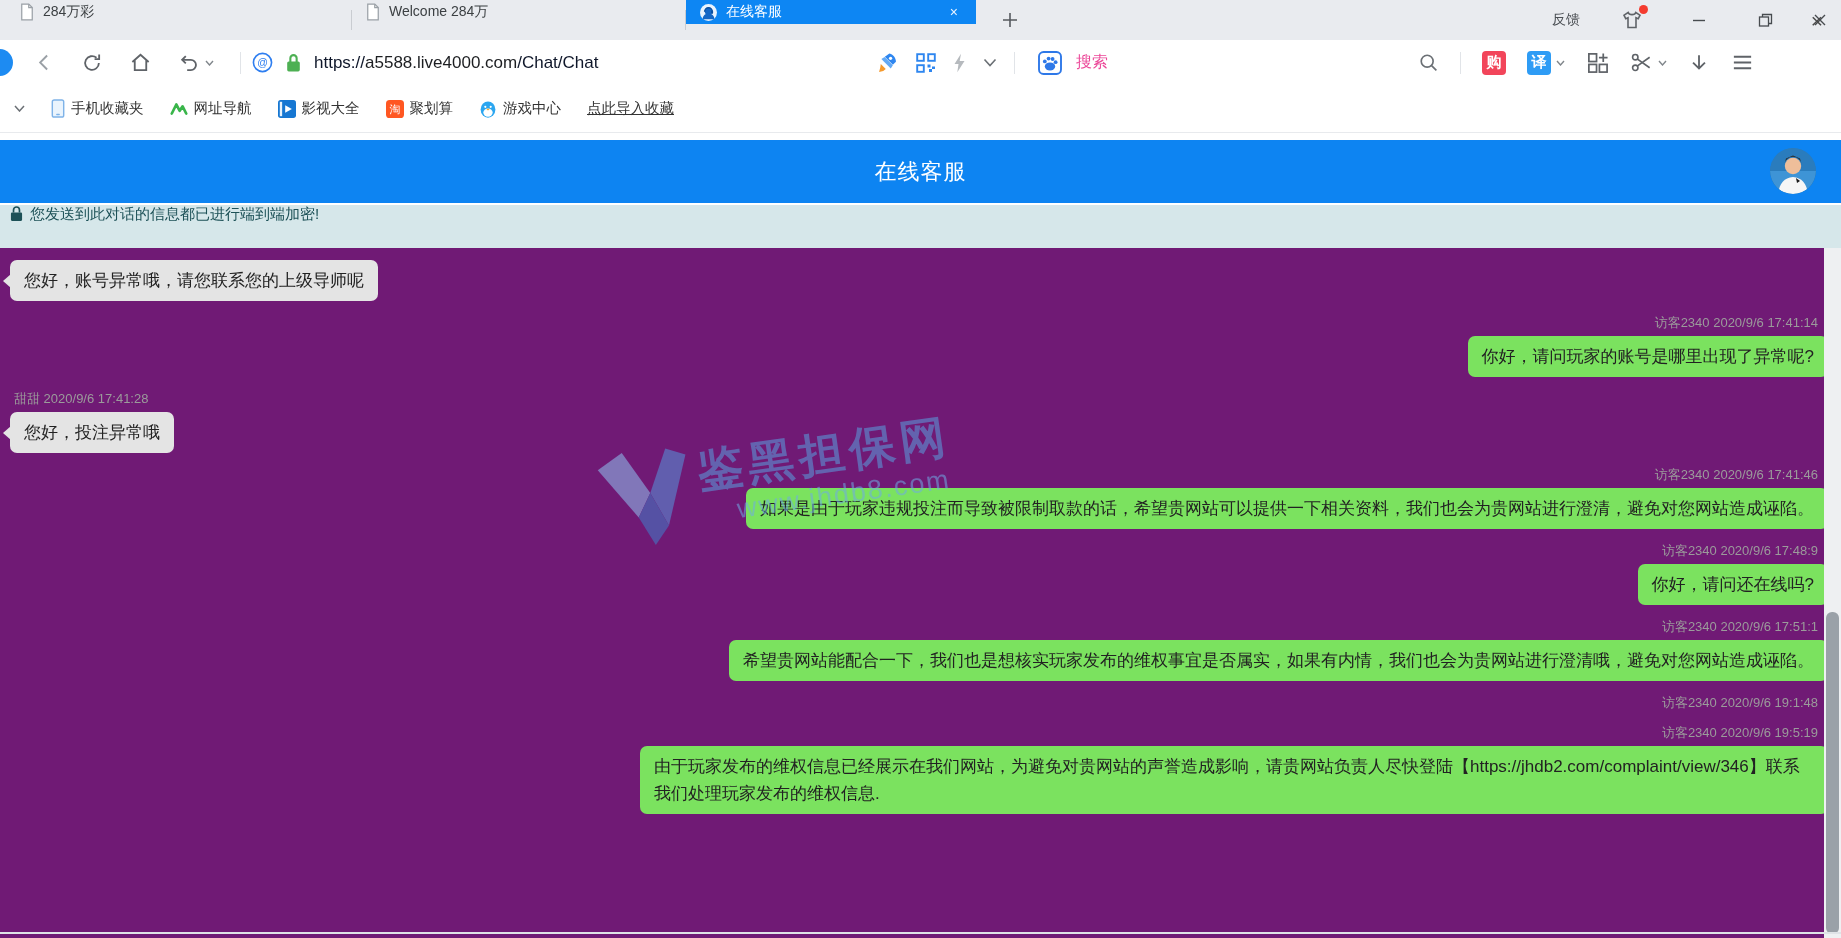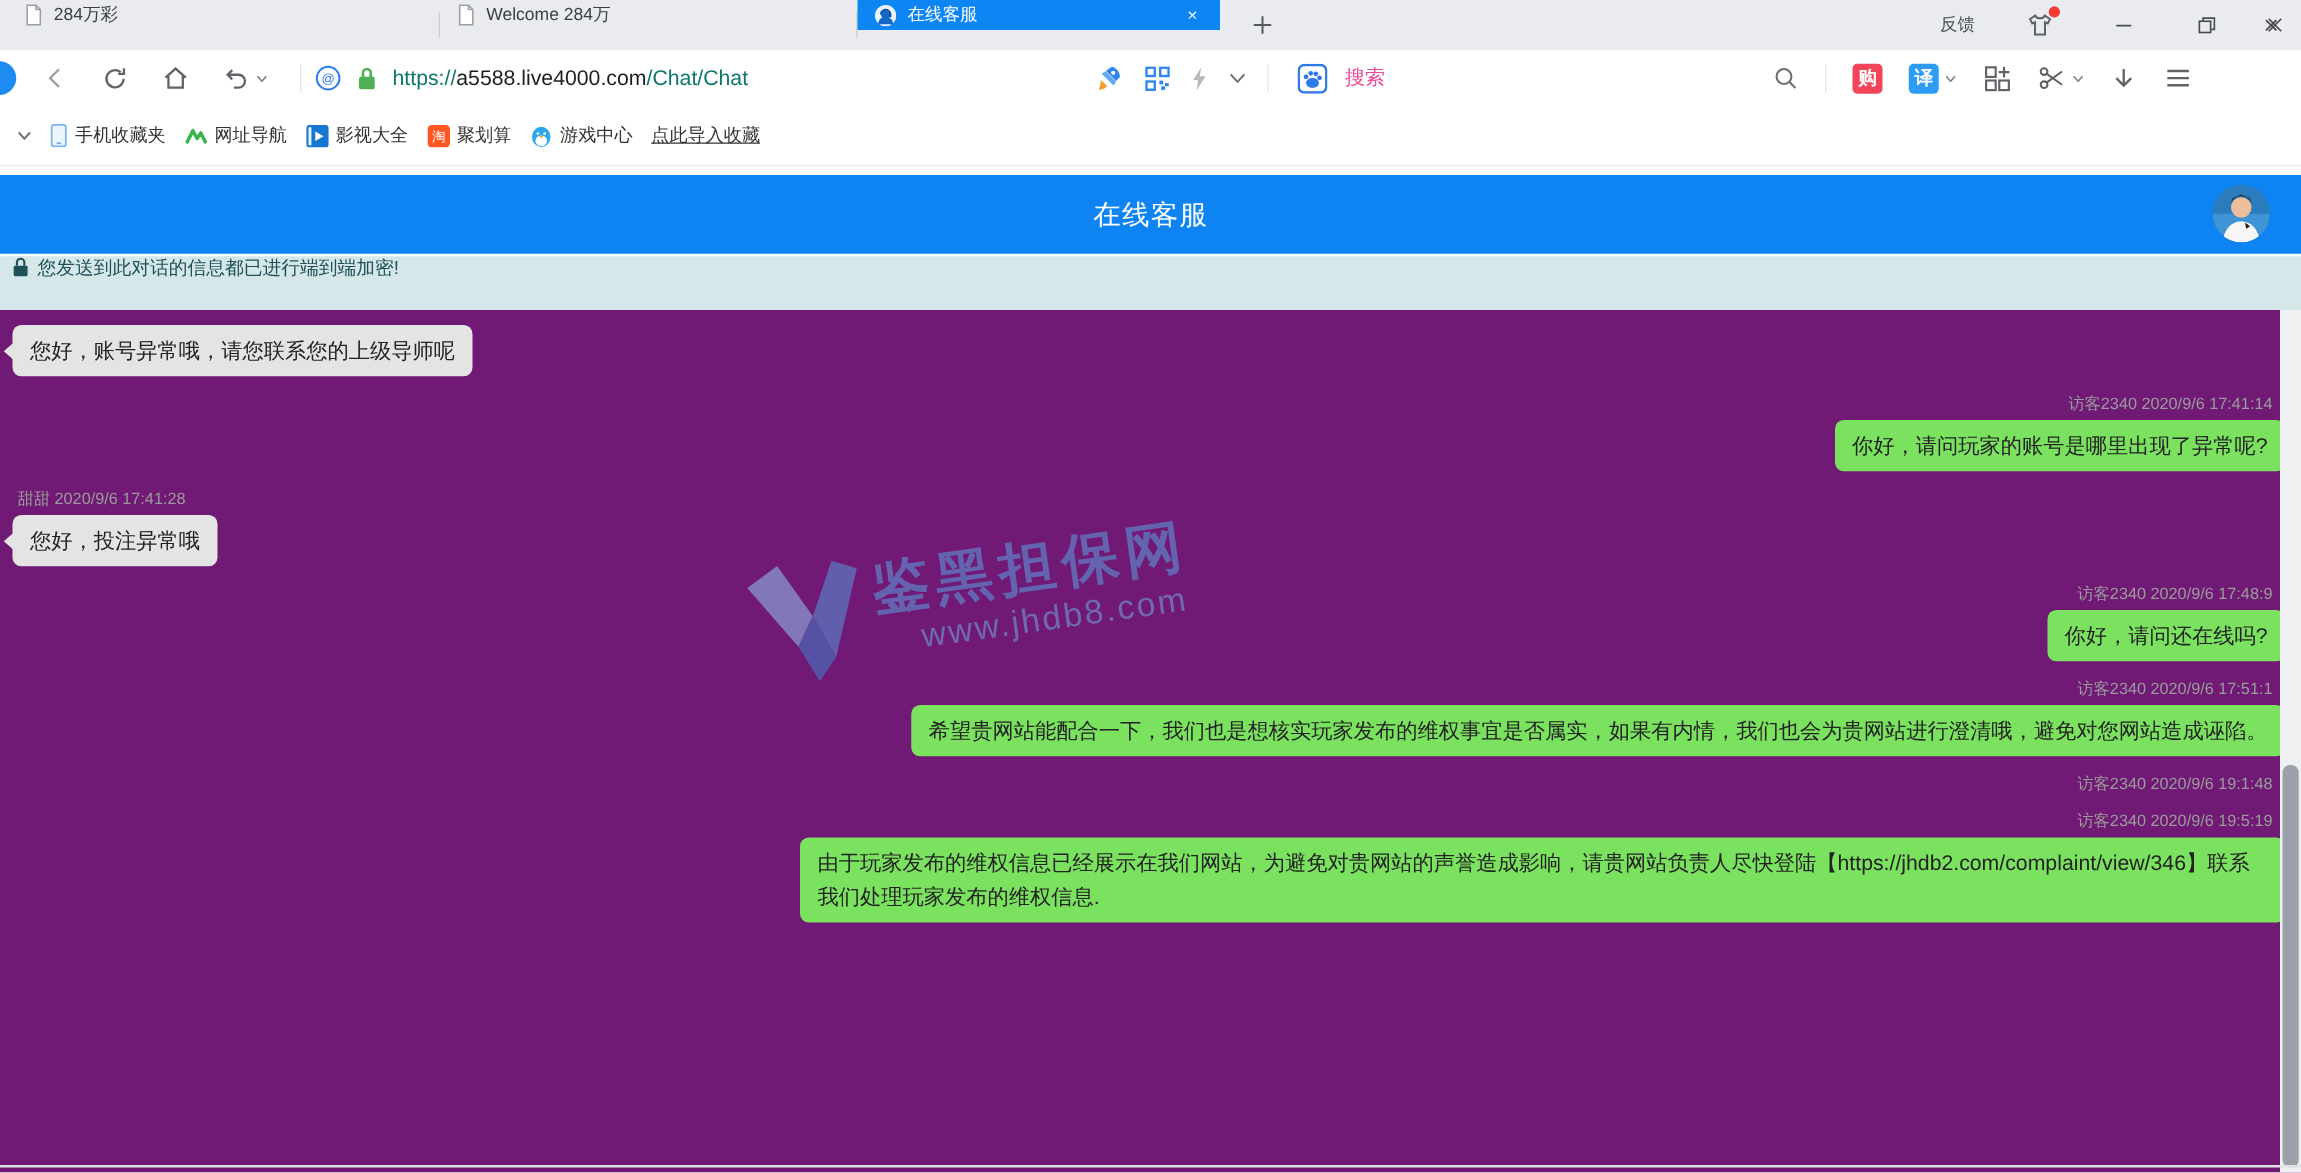--- a/index.html
+++ b/index.html
@@ -21,28 +21,28 @@
             font-size:14px;color:#4a4e53;}
   .shirtwrap{position:absolute;left:1620px;top:8px;width:26px;height:26px;}
   .shirtdot{position:absolute;right:-2px;top:-3px;width:9px;height:9px;border-radius:50%;background:#f43b2f;}
   
   .toolbar{position:absolute;left:0;top:40px;width:1841px;height:45px;background:#fff;}
   .logosliver{position:absolute;left:-14px;top:49px;width:27px;height:27px;border-radius:50%;
               background:#1d8bf2;}
   .tbgroup{position:absolute;top:40px;height:45px;display:flex;align-items:center;}
   .tbdiv{width:1px;height:22px;background:#e1e4e8;}
   .urltext{font-size:17px;white-space:nowrap;}
-  .urltext .dim{color:#0f766e;}
+  .urltext .dim{color:#0f172a;}
   .urltext .host{color:#1c1e21;}
   .sq{width:24px;height:24px;border-radius:4px;color:#fff;font-size:15px;font-weight:bold;
       display:flex;align-items:center;justify-content:center;}
   .searchtext{font-size:16px;color:#ec4899;}
   
   .bookbar{position:absolute;left:0;top:85px;width:1841px;height:48px;background:#fff;
-           border-bottom:1px solid #e8eaed;display:flex;align-items:center;gap:15px;
+           border-bottom:1px solid #e8eaed;display:flex;align-items:center;gap:26px;
            padding-left:14px;box-sizing:border-box;}
   .bmitem{display:flex;align-items:center;gap:6px;font-size:14.5px;color:#333;white-space:nowrap;}
   .bmitem.underline .bmlabel{text-decoration:underline;}
   
   .pheader{position:absolute;left:0;top:140px;width:1841px;height:63px;background:#0d84f2;
            display:flex;align-items:center;justify-content:center;}
   .ptitle{color:#fff;font-size:22px;letter-spacing:1px;}
   .avatar{position:absolute;right:25px;top:148px;width:46px;height:46px;border-radius:50%;
           overflow:hidden;background:#2b7dbd;}
   
@@ -385,20 +385,21 @@
         </svg>
     </span>
     <span class="noticetext">您发送到此对话的信息都已进行端到端加密!</span>
   </div>
   <div class="noticeclose">×</div>
 
   <div class="chat" id="chatArea">
       <div class="mrow left r1"><div class="bubble">您好，账号异常哦，请您联系您的上级导师呢</div></div>
       <div class="mrow right r2"><div class="meta">访客2340 2020/9/6 17:41:14</div><div class="bubble">你好，请问玩家的账号是哪里出现了异常呢?</div></div>
       <div class="mrow left r3"><div class="meta">甜甜 2020/9/6 17:41:28</div><div class="bubble">您好，投注异常哦</div></div>
+      <div class="mrow right r4"><div class="meta">访客2340 2020/9/6 17:41:46</div><div class="bubble">如果是由于玩家违规投注而导致被限制取款的话，希望贵网站可以提供一下相关资料，我们也会为贵网站进行澄清，避免对您网站造成诬陷。</div></div>
       <div class="mrow right r6"><div class="meta">访客2340 2020/9/6 17:48:9</div><div class="bubble">你好，请问还在线吗?</div></div>
       <div class="mrow right r7"><div class="meta">访客2340 2020/9/6 17:51:1</div><div class="bubble">希望贵网站能配合一下，我们也是想核实玩家发布的维权事宜是否属实，如果有内情，我们也会为贵网站进行澄清哦，避免对您网站造成诬陷。</div></div>
       <div class="mrow right r8"><div class="meta">访客2340 2020/9/6 19:1:48</div></div>
       <div class="mrow right r9"><div class="meta">访客2340 2020/9/6 19:5:19</div><div class="bubble">由于玩家发布的维权信息已经展示在我们网站，为避免对贵网站的声誉造成影响，请贵网站负责人尽快登陆【https://jhdb2.com/complaint/view/346】联系我们处理玩家发布的维权信息.</div></div>
     </div>
 
   <div class="watermark">
     <svg width="96" height="116" viewBox="0 0 110 120">
       <path d="M6 18 L36 2 L62 52 L45 78 Z" fill="#8fc3f2"></path>
       <path d="M62 52 L86 4 L108 14 L78 92 Z" fill="#5596dd"></path>

